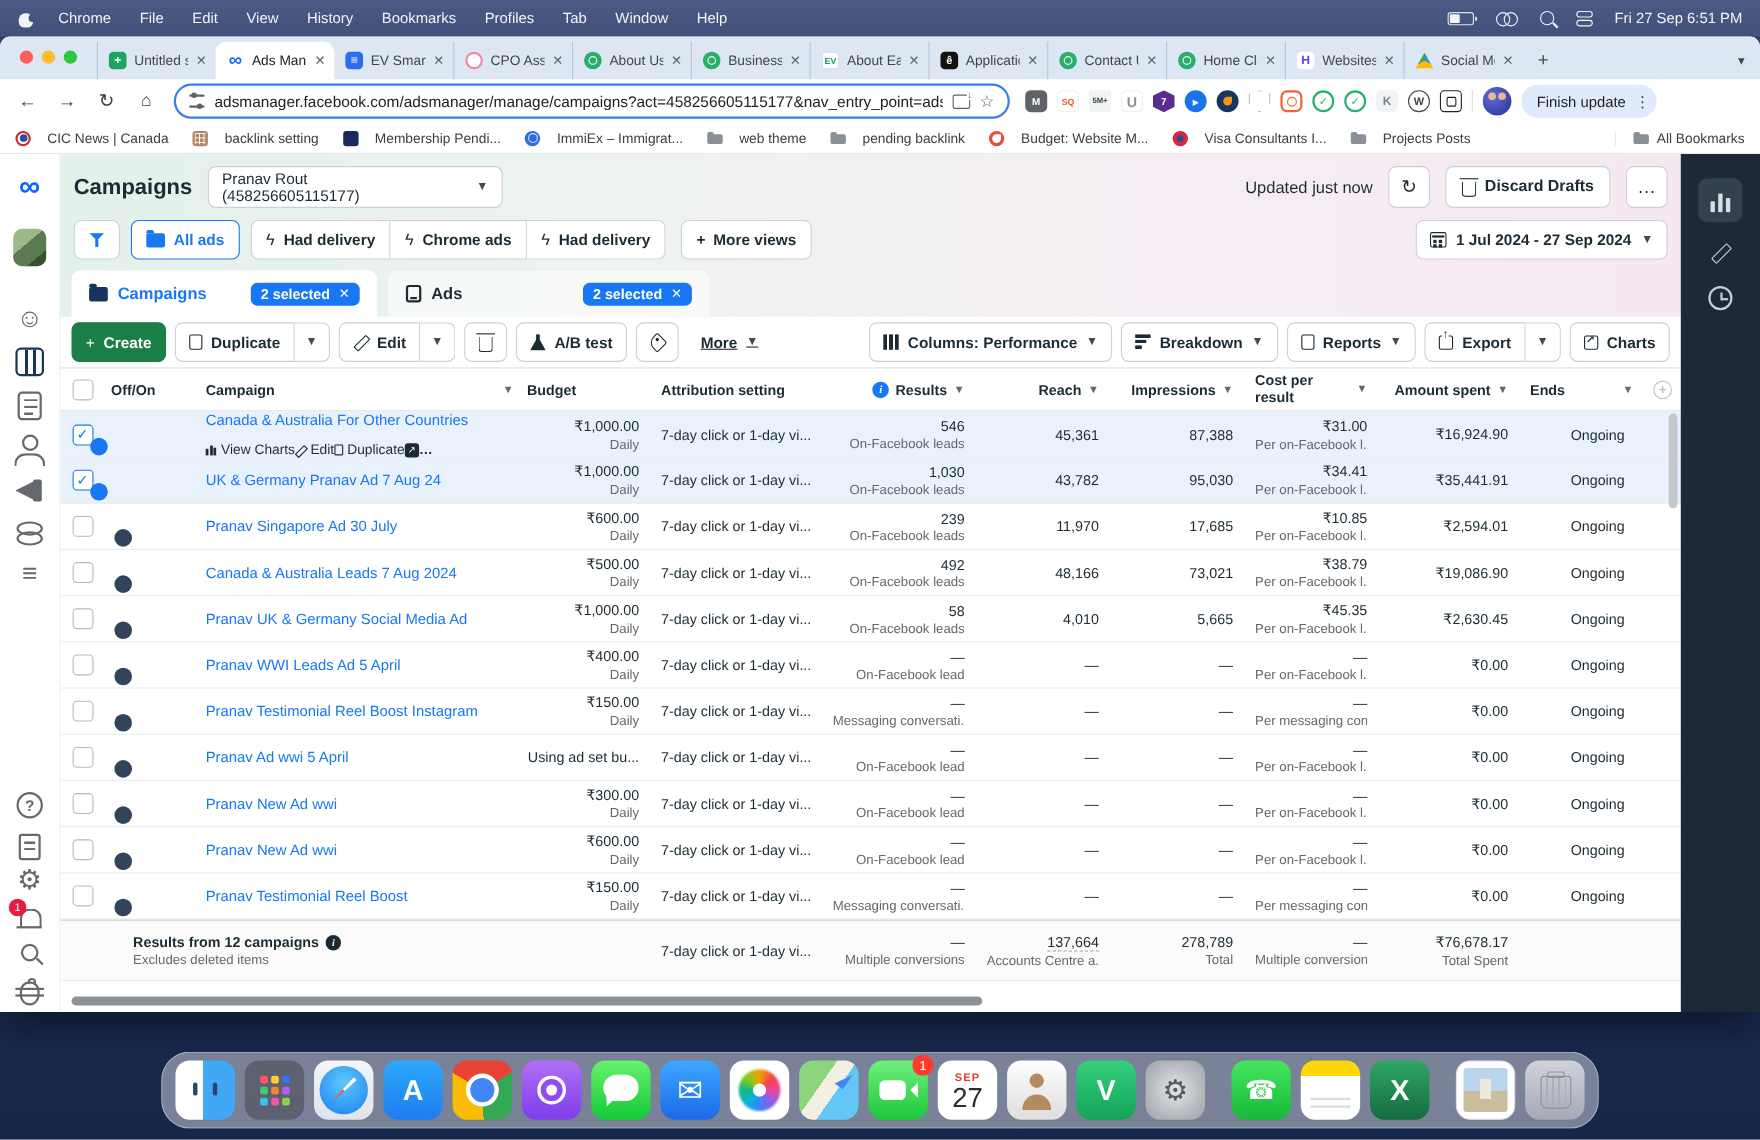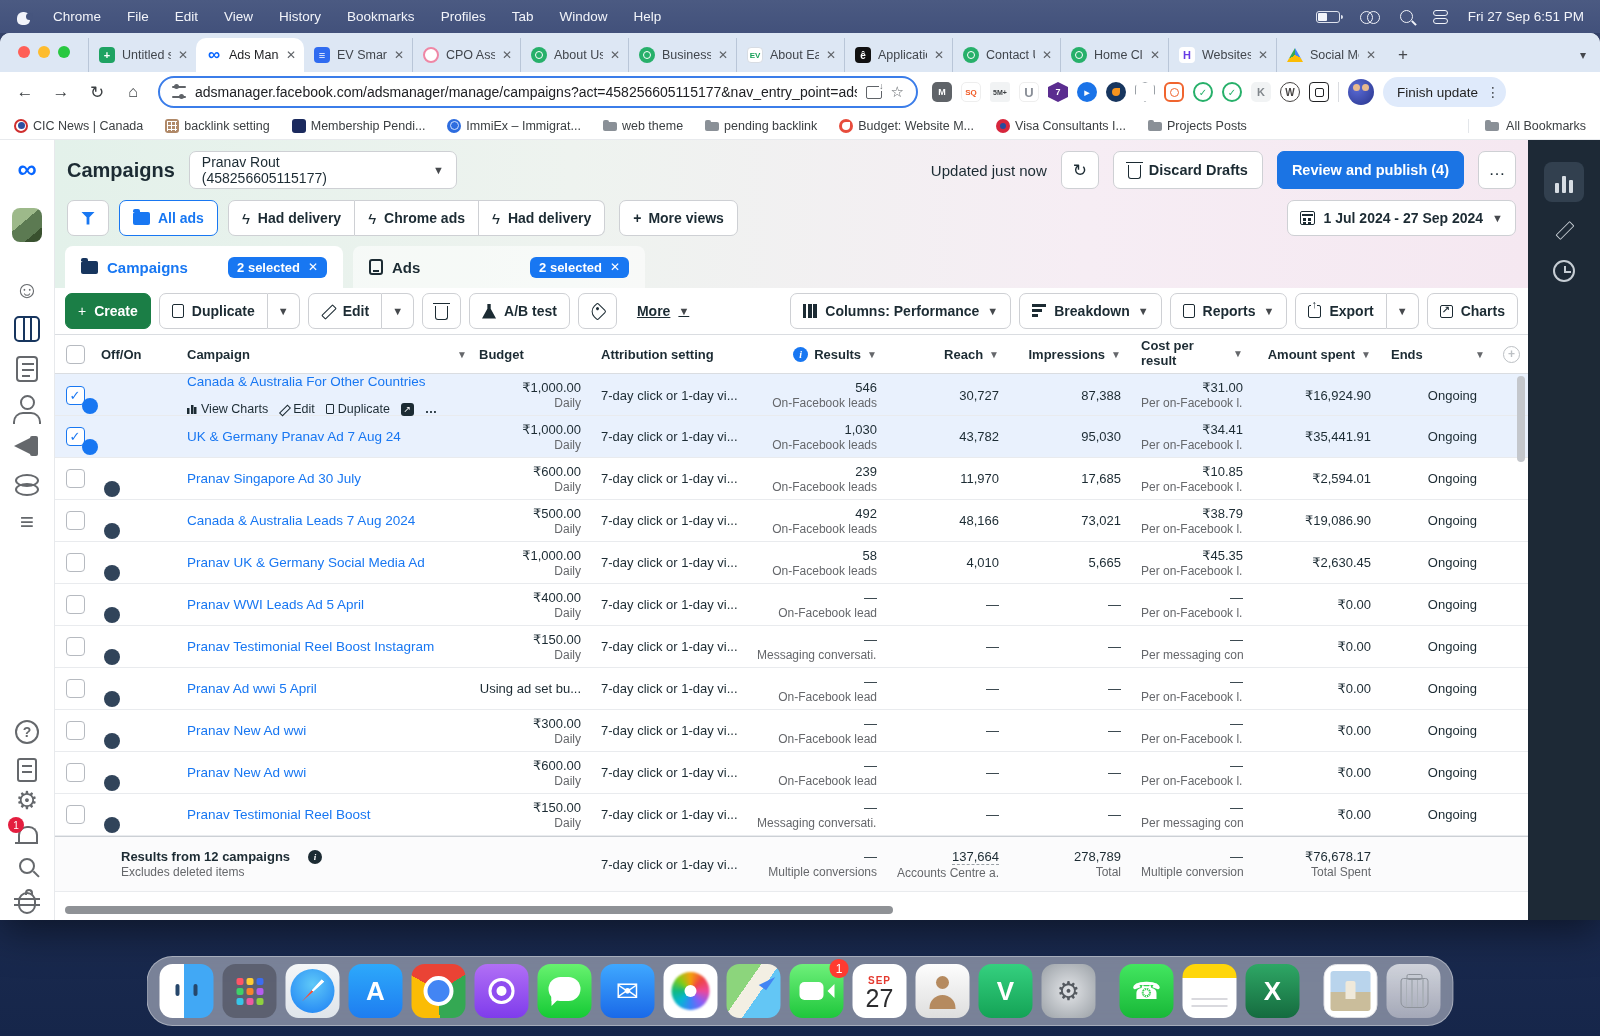--- a/index.html
+++ b/index.html
@@ -77,21 +77,21 @@
   .ext.k{ background:#f1f3f4; color:#80868b; font-size:11px; }
   .ext.wp{ background:#fff; border:1.6px solid #464342; border-radius:50%; color:#464342; font-size:10px; } .ext.wp::before{ content:"W"; }
   .ext.cup{ background:#fff; border:1.8px solid #202124; border-radius:4px; } .ext.cup::before{ content:""; width:7px; height:7px; border:1.8px solid #202124; border-radius:2px; }
   .extdiv { width:1px; height:20px; background:#dadce0; }
   .bravatar { width:26px; height:26px; border-radius:50%; background:radial-gradient(circle at 35% 35%, #5b6bd6, #27348b); position:relative; }
   .bravatar::before{ content:""; position:absolute; left:5px; top:5px; width:7px; height:7px; background:#e8b98f; border-radius:50%; box-shadow:9px 0 0 #e8b98f; }
   .finishupd { height:30px; background:#dfeafb; border-radius:16px; display:flex; align-items:center; gap:8px; padding:0 6px 0 14px; font-size:13.5px; color:#1f1f1f; white-space:nowrap; }
   .finishupd .kebab { color:#454a50; font-size:14px; }
 
   .bookbar { height:28px; background:#fff; border-bottom:1px solid #e8eaed; display:flex; align-items:center; padding:0 14px; gap:22px; font-size:12.5px; color:#3c4043; }
-  .bm { display:flex; align-items:center; gap:5px; white-space:nowrap; }
+  .bm { display:flex; align-items:center; gap:15px; white-space:nowrap; }
   .bmi { width:14px; height:14px; border-radius:3px; flex:none; position:relative; }
   .bmi.cic{ border:2.5px solid #cf2e2e; border-radius:50%; } .bmi.cic::before{ content:""; position:absolute; inset:1.5px; background:#2d4fa1; border-radius:50%; }
   .bmi.grid{ background:#b08968; } .bmi.grid::before{ content:""; position:absolute; inset:2px; background:linear-gradient(#fff 1px,transparent 1px) 0 0/100% 4px, linear-gradient(90deg,#fff 1px,transparent 1px) 0 0/4px 100%; }
   .bmi.navy{ background:#1b2a5e; }
   .bmi.globe{ background:#2d6cdf; border-radius:50%; } .bmi.globe::before{ content:""; position:absolute; inset:2.5px; border:1.2px solid #cfe0ff; border-radius:50%; }
   .bmi.folder{ background:transparent; } .bmi.folder::before{ content:""; position:absolute; left:0; top:3px; width:14px; height:9px; background:#8a9097; border-radius:2px; } .bmi.folder::after{ content:""; position:absolute; left:0; top:1px; width:6px; height:4px; background:#8a9097; border-radius:2px 2px 0 0; }
   .bmi.breeze{ background:#e74c3c; border-radius:50%; } .bmi.breeze::before{ content:""; position:absolute; left:3px; top:3px; width:8px; height:8px; background:#fff; border-radius:50% 0 50% 50%; }
   .bmi.visa{ background:#d7263d; border-radius:50%; } .bmi.visa::before{ content:""; position:absolute; left:4px; top:4px; width:6px; height:6px; background:#274b9f; border-radius:50%; }
   .bmspacer { flex:1; }
   .allbm { display:flex; align-items:center; gap:7px; border-left:1px solid #e3e6ea; padding-left:16px; }
@@ -197,36 +197,36 @@
   .thead .hc-right { justify-content:flex-end; padding-right:14px; }
   .scaret { color:#65676b; font-size:10px; }
   .infodot { width:15px; height:15px; border-radius:50%; background:#1877f2; color:#fff; font-size:10px; font-style:italic; font-weight:700; display:inline-flex; align-items:center; justify-content:center; font-family:"Liberation Serif",serif; }
   .pluscirc { width:17px; height:17px; border-radius:50%; border:1.6px solid #bcc0c4; color:#bcc0c4; font-size:12px; display:flex; align-items:center; justify-content:center; margin-left:6px; }
   .brow { height:42px; border-bottom:1px solid #e9ebee; }
   .brow.sel { background:#e9f1fd; }
   .cell { padding:0 6px; min-width:0; }
   .num { text-align:right; padding-right:14px; }
   .sub { font-size:12px; color:#65676b; margin-top:1px; white-space:nowrap; overflow:hidden; }
   .cname { color:#1877f2; font-size:13.5px; white-space:nowrap; overflow:hidden; text-overflow:ellipsis; }
-  .acts { display:flex; align-items:center; gap:11px; margin-top:13px; font-size:12.5px; color:#1c2b33; }
+  .acts { display:flex; align-items:center; margin-top:13px; font-size:12.5px; color:#1c2b33; }
   .acts .ai { display:flex; align-items:center; gap:4px; }
   .mini-bars { width:10px; height:10px; background:linear-gradient(#1c2b33 0 0) 0 4px/2.5px 6px no-repeat, linear-gradient(#1c2b33 0 0) 3.5px 1px/2.5px 9px no-repeat, linear-gradient(#1c2b33 0 0) 7px 3px/2.5px 7px no-repeat; }
   .mini-pencil { width:10px; height:10px; position:relative; } .mini-pencil::before{ content:""; position:absolute; left:0; top:3.5px; width:10px; height:3px; border:1.3px solid #1c2b33; transform:rotate(-45deg); }
   .mini-copy { width:8px; height:10px; border:1.3px solid #1c2b33; border-radius:1px; position:relative; background:#e9f1fd; } .mini-copy::before{ content:""; position:absolute; left:-3.4px; top:-3px; width:8px; height:10px; border:1.3px solid #1c2b33; border-radius:1px; z-index:-1; }
   .mini-open { width:13px; height:13px; background:#1c2b33; border-radius:3px; color:#fff; font-size:9px; display:flex; align-items:center; justify-content:center; }
   .dots3 { letter-spacing:1px; font-weight:700; }
   .ckbox { width:19px; height:19px; border:1.6px solid #b6bac0; border-radius:4px; background:#fff; margin:0 auto; display:flex; align-items:center; justify-content:center; color:transparent; font-size:13px; }
   .ckbox.checked { border-color:#1877f2; color:#1877f2; }
   .toggle { width:36px; height:21px; border-radius:11px; background:#dfe2e8; position:relative; margin:0 auto; }
   .toggle .knob { position:absolute; top:2.5px; left:3px; width:16px; height:16px; border-radius:50%; background:#31445a; }
   .toggle.on { background:#d2e3fa; }
   .toggle.on .knob { left:auto; right:3px; background:#1877f2; }
   .tfoot { height:56px; border-top:1px solid #ccd0d5; border-bottom:1px solid #e9ebee; background:#fbfbfc; }
   .tfoot .fname { grid-column:1 / 4; padding-left:66px; }
-  .ftitle { font-weight:700; font-size:13px; display:flex; align-items:center; gap:18px; }
+  .ftitle { font-weight:700; font-size:13px; display:flex; align-items:center; gap:6px; }
   .ftitle .infodark { width:14px; height:14px; border-radius:50%; background:#1c2b33; color:#fff; font-size:9px; font-style:italic; display:inline-flex; align-items:center; justify-content:center; font-family:"Liberation Serif",serif; }
   .dotted { border-bottom:1.5px dashed #9aa0a6; display:inline-block; }
   .vscroll { position:absolute; right:3px; top:42px; width:8px; height:86px; background:#c4c7cc; border-radius:4px; }
   .hscrollwrap { height:18px; flex:none; position:relative; }
   .hscroll { position:absolute; left:10px; top:4px; width:828px; height:8px; background:#8f9296; border-radius:4px; }
 
   
   .dock { position:absolute; bottom:10px; left:50%; transform:translateX(-50%); display:flex; align-items:center; gap:9px; padding:7px 12px; background:rgba(242,242,247,.45); border:1px solid rgba(255,255,255,.35); border-radius:26px; backdrop-filter:blur(8px); z-index:40; }
   .dkwrap { position:relative; }
   .dk { width:54px; height:54px; border-radius:13px; position:relative; display:flex; align-items:center; justify-content:center; font-size:26px; color:#fff; overflow:hidden; }
@@ -543,23 +543,20 @@
           <span class="acctsel">
             <span>Pranav Rout (458256605115177)</span>
               <span class="caret">▼</span>
           </span>
           <span class="hspacer"></span>
           <span class="updated">Updated just now</span>
           <span class="sqbtn">↻</span>
           <span class="btn">
               <span class="trashico"></span>
               <span>Discard Drafts</span>
-            </span>
-          <span class="btn primary">
-              <span>Review and publish (4)</span>
             </span>
           <span class="sqbtn">…</span>
         </div>
         <div class="hrow2">
           <span class="filterbtn">
               <span class="funnel"></span>
             </span>
           <span class="vpill active" style="border-radius:7px;">
               <span class="foldico blue"></span>
               <span>All ads</span>
@@ -752,21 +749,21 @@
               </div>
               <div class="cell num">
                 <div>₹1,000.00</div>
                 <div class="sub">Daily</div>
               </div>
               <div class="cell">7-day click or 1-day vi...</div>
               <div class="cell num">
                 <div>546</div>
                 <div class="sub">On-Facebook leads</div>
               </div>
-              <div class="cell num">30,727</div>
+              <div class="cell num">45,361</div>
               <div class="cell num">87,388</div>
               <div class="cell num">
                 <div>₹31.00</div>
                 <div class="sub" style="text-align:right;">Per on-Facebook l...</div>
               </div>
               <div class="cell num">₹16,924.90</div>
               <div class="cell num">Ongoing</div>
               <div class="cell"></div>
             </div>
 

